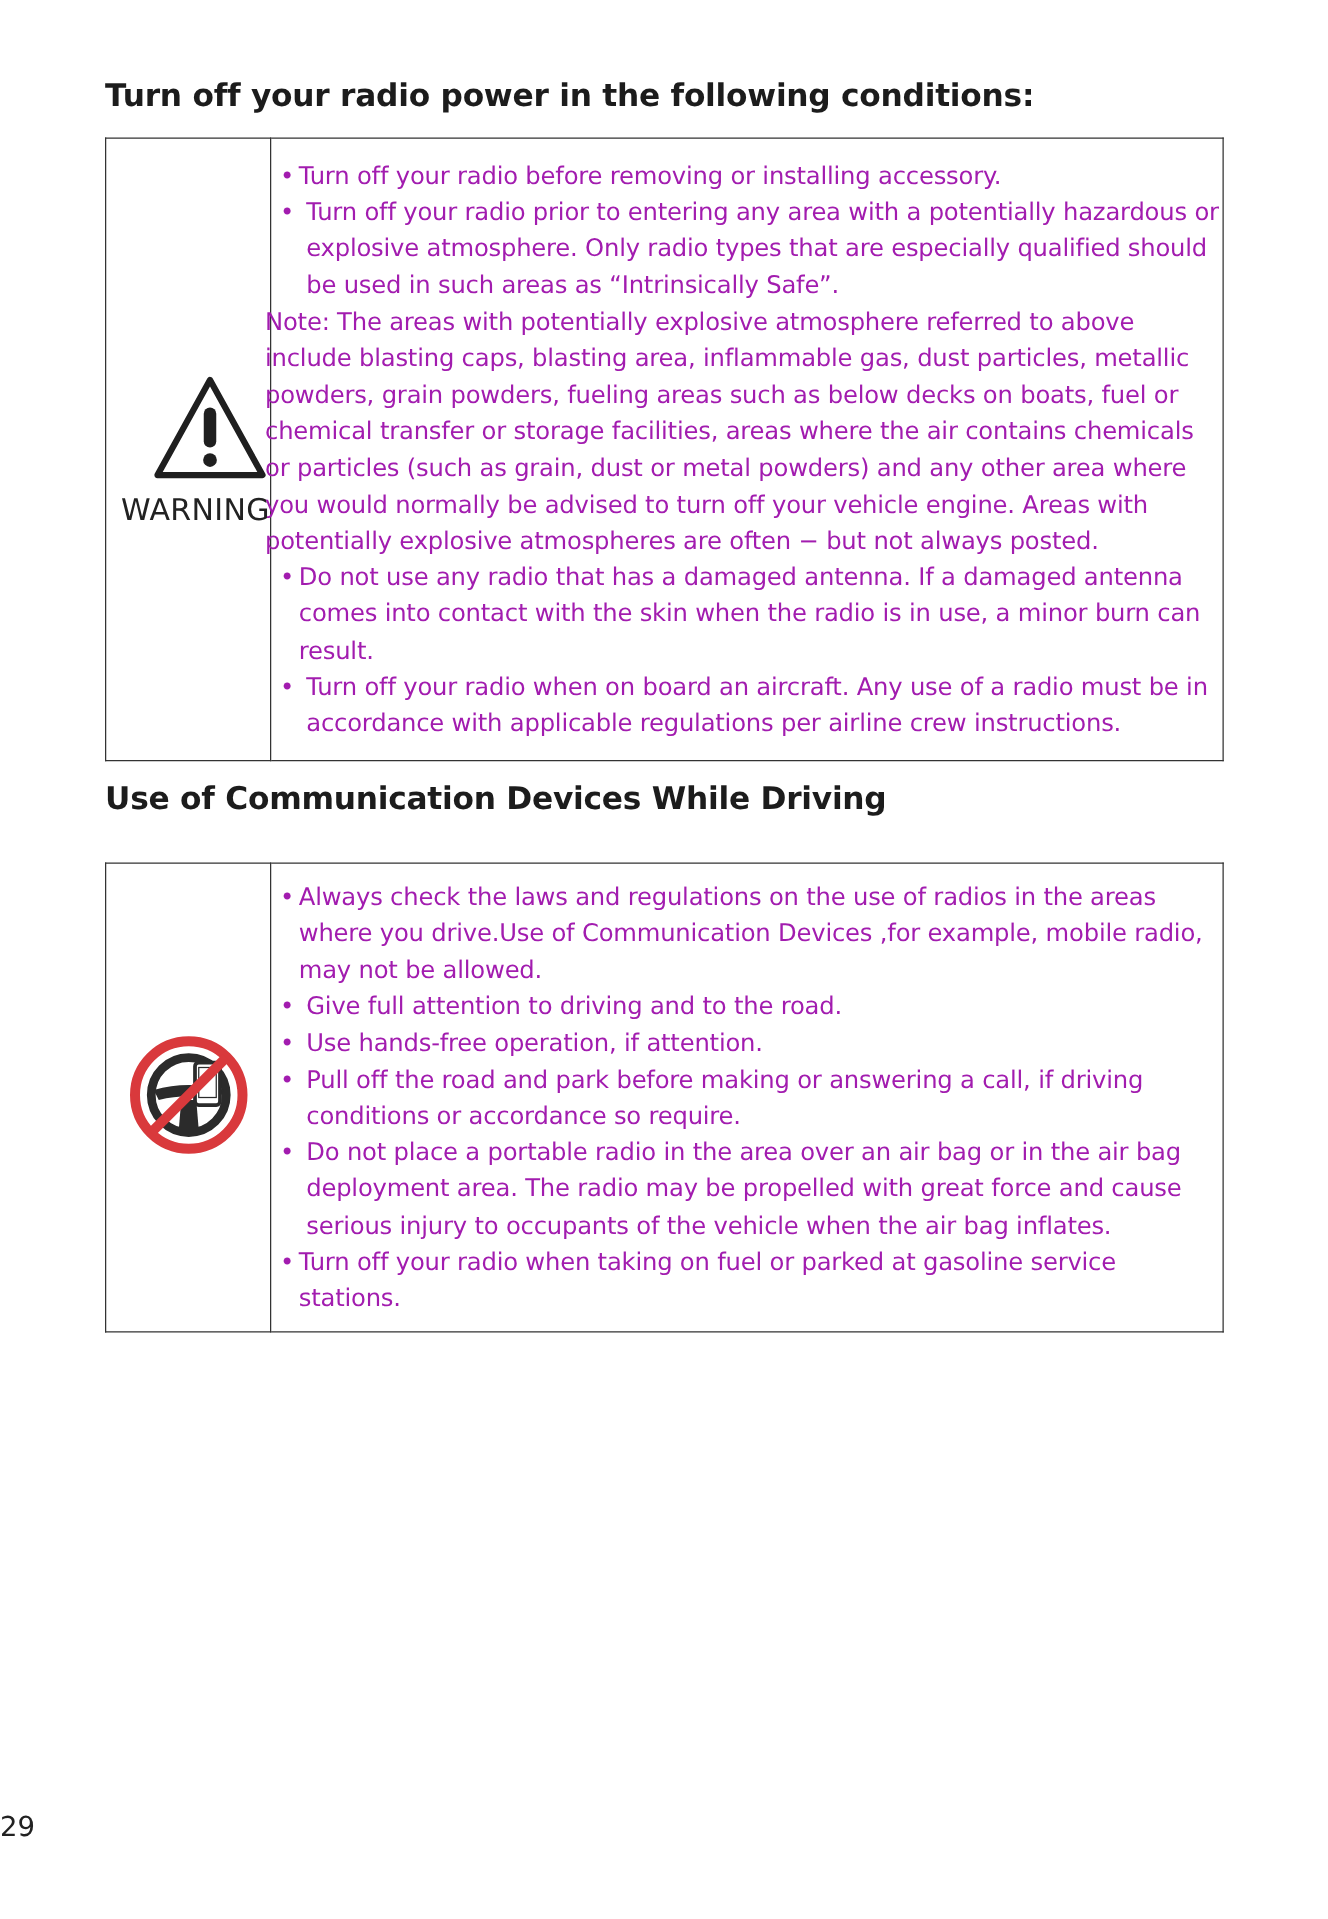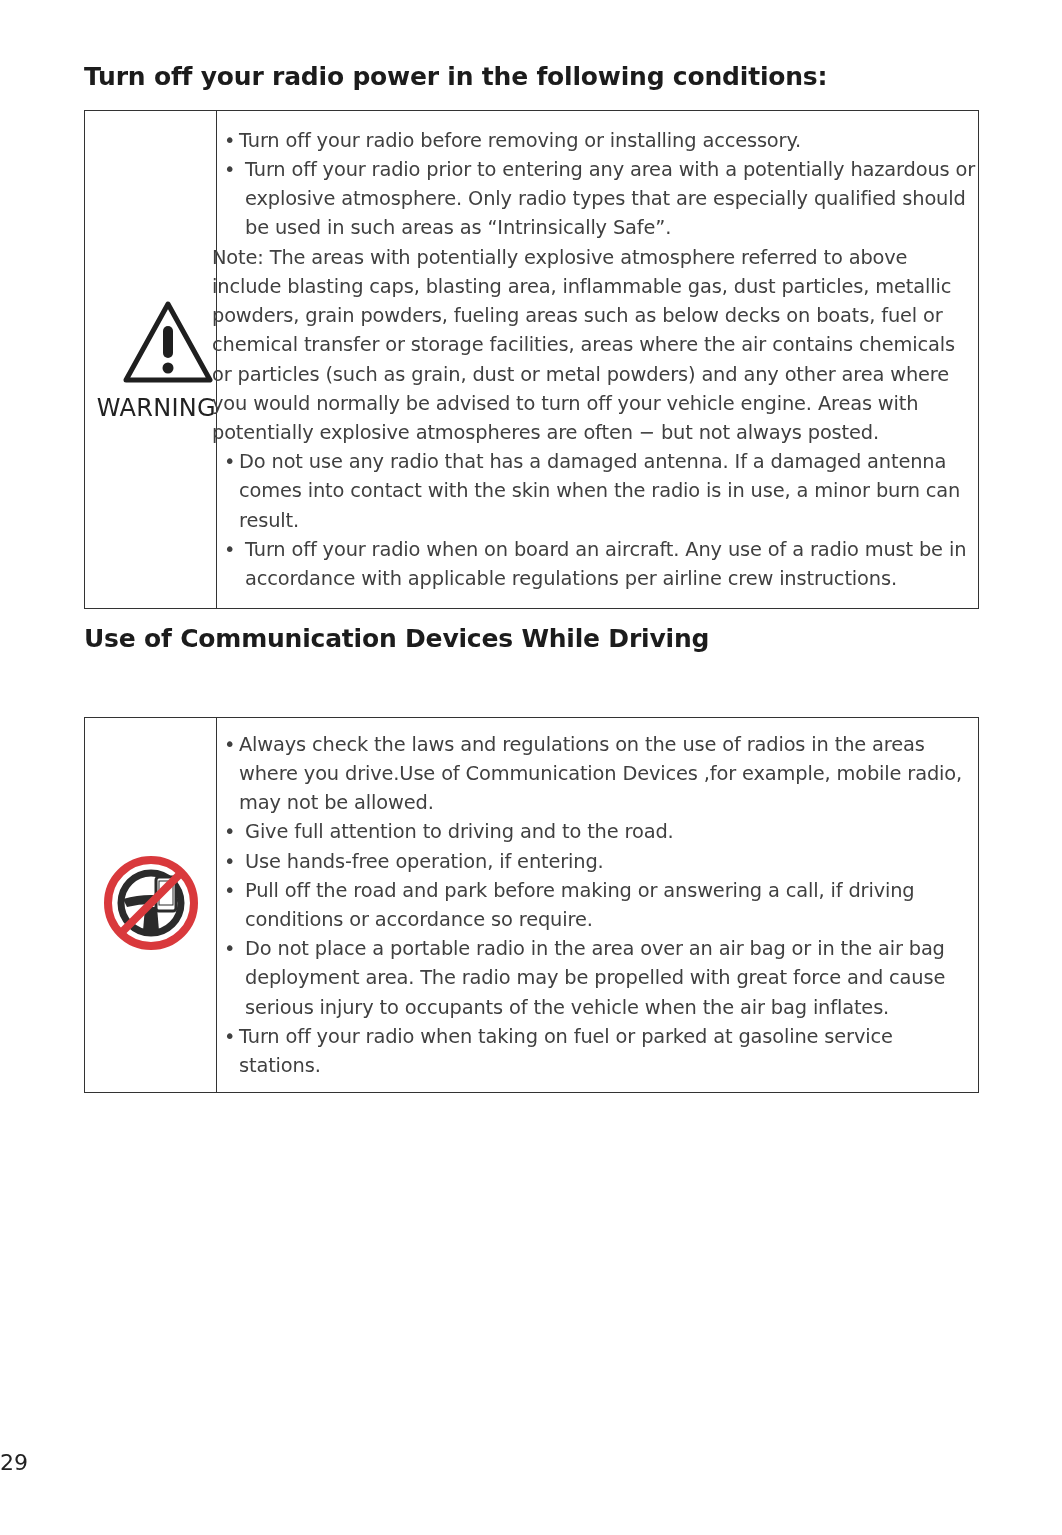--- a/index.html
+++ b/index.html
@@ -3,23 +3,23 @@
 <meta charset="utf-8">
 <style>
   html, body { margin: 0; padding: 0; background: #ffffff; }
   body { width: 1062px; height: 1535px; position: relative; font-family: "DejaVu Sans", sans-serif; color: #222222; }
   .heading { position: absolute; left: 84px; font-weight: bold; font-size: 25px; color: #1c1c1c; letter-spacing: -0.2px; }
   #h1 { top: 62px; }
   #h2 { top: 624px; }
   table.box { position: absolute; left: 84px; width: 895px; border-collapse: collapse; }
   table.box td { border: 1.5px solid #333333; vertical-align: middle; padding: 0; }
   #t1 { top: 110px; height: 499px; }
-  #t2 { top: 717px; height: 376px; }
+  #t2 { top: 690px; height: 376px; }
   td.iconcell { width: 131px; text-align: center; }
-  td.textcell { padding: 14px 6px 14px 6px; font-size: 19.4px; line-height: 29.2px; color: #404040; letter-spacing: -0.15px; }
+  td.textcell { padding: 14px 6px 14px 6px; font-size: 19.4px; line-height: 29.2px; color: #a21caf; letter-spacing: -0.15px; }
   .bullet { padding-left: 22px; text-indent: -15px; margin-left: 0; }
   .bullet .dot { display: inline-block; width: 15px; text-indent: 0; text-align: left; }
   .bullet.wide { padding-left: 28px; text-indent: -21px; }
   .bullet.wide .dot { width: 21px; }
   .note { padding-left: 0; margin-left: -5px; }
   .warn-wrap { display: flex; flex-direction: column; align-items: flex-end; }
   .warn-label { font-size: 24px; color: #222; margin-top: 6px; letter-spacing: 0.3px; }
   .pagenum { position: absolute; top: 1450px; left: 0; width: 1062px; text-align: left; font-size: 22px; color: #222; }
 </style>
 </head>
@@ -63,21 +63,21 @@
         <path d="M44 54 L56 54 L58 78 L42 78 Z" fill="#2b2b2b"></path>
         <rect x="55" y="24" width="20" height="34" rx="3" fill="#ffffff" stroke="#2b2b2b" stroke-width="3"></rect>
         <rect x="58" y="28" width="14" height="24" fill="#ffffff" stroke="#2b2b2b" stroke-width="1"></rect>
         <circle cx="50" cy="50" r="43" fill="none" stroke="#d9393c" stroke-width="8"></circle>
         <line x1="20" y1="80" x2="80" y2="20" stroke="#d9393c" stroke-width="8"></line>
       </svg>
     </td>
     <td class="textcell">
       <div class="bullet"><span class="dot">•</span><span>Always check the laws and regulations on the use of radios in the areas where you drive.Use of Communication Devices ,for example, mobile radio, may not be allowed.</span></div>
       <div class="bullet wide"><span class="dot">•</span><span>Give full attention to driving and to the road.</span></div>
-      <div class="bullet wide"><span class="dot">•</span><span>Use hands-free operation, if entering.</span></div>
+      <div class="bullet wide"><span class="dot">•</span><span>Use hands-free operation, if attention.</span></div>
       <div class="bullet wide"><span class="dot">•</span><span>Pull off the road and park before making or answering a call, if driving conditions or accordance so require.</span></div>
       <div class="bullet" style="padding-left:28px;text-indent:-21px"><span class="dot" style="width:21px">•</span><span>Do not place a portable radio in the area over an air bag or in the air bag deployment area. The radio may be propelled with great force and cause serious injury to occupants of the vehicle when the air bag inflates.</span></div>
       <div class="bullet"><span class="dot">•</span><span>Turn off your radio when taking on fuel or parked at gasoline service stations.</span></div>
     </td>
   </tr>
 </tbody>
   </table>
 
 <div class="pagenum">29</div>
 

